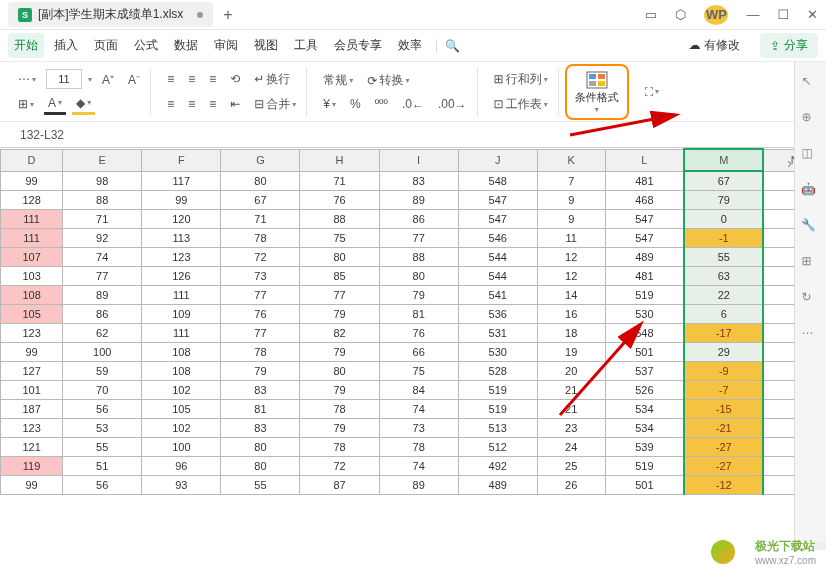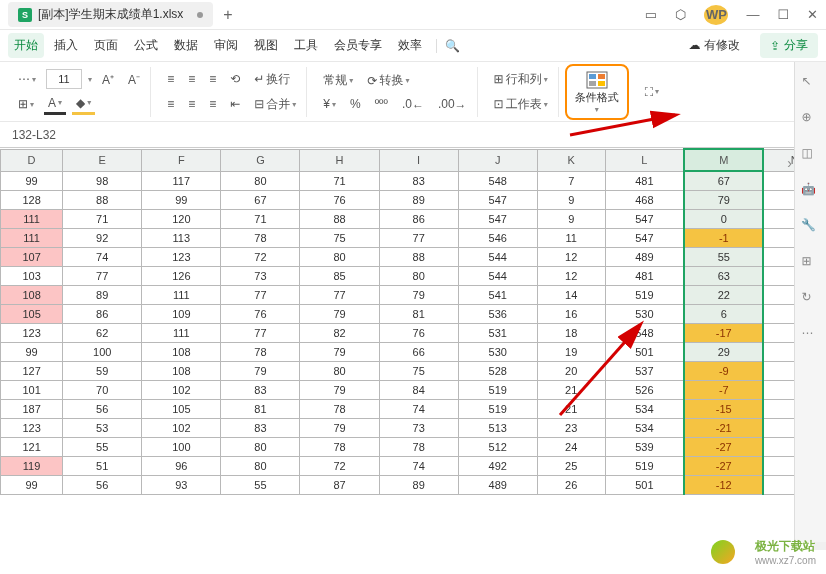--- a/index.html
+++ b/index.html
@@ -17,21 +17,21 @@
 .menu-item.active{background:#e8f5ee;color:#0a8a3f;border-radius:4px}
 .menu-right{margin-left:auto;display:flex;gap:20px;align-items:center}
 .btn-share{background:#e8f5ee;color:#0a8a3f;padding:4px 10px;border-radius:4px;display:flex;align-items:center;gap:4px}
 .toolbar{height:60px;display:flex;align-items:center;padding:4px 8px;gap:6px;border-bottom:1px solid #e8e8e8}
 .tool-group{display:flex;flex-direction:column;gap:4px;padding:0 6px;border-right:1px solid #e8e8e8;height:50px;justify-content:center}
 .tool-row{display:flex;gap:6px;align-items:center}
 .tool-btn{padding:2px 4px;color:#555;font-size:12px;display:flex;align-items:center;gap:2px;cursor:pointer}
 .dropdown-arrow{font-size:8px;color:#888}
 .cond-format{display:flex;flex-direction:column;align-items:center;padding:4px 8px;cursor:pointer;border:2px solid #ff8c00;border-radius:8px}
 .cond-icon{width:24px;height:20px}
-.formula-bar{height:26px;display:flex;align-items:center;padding:0 12px;border-bottom:1px solid #ccc;font-size:12px;color:#555}
+.formula-bar{height:26px;display:flex;align-items:center;padding:0 20px;border-bottom:1px solid #ccc;font-size:12px;color:#555}
 .sheet-area{position:relative;height:420px;overflow:hidden}
 table{border-collapse:collapse;width:100%}
 th,td{border:1px solid #b8b8b8;height:19px;text-align:center;font-size:11px;padding:0}
 th{background:#eef1f0;color:#555;font-weight:normal;height:22px}
 .col-M-header{background:#d8ecdf;border:2px solid #1fa463}
 td.col-M{background:#e6efe8;border-left:2px solid #1fa463;border-right:2px solid #1fa463}
 td.col-M.neg{background:#f5c342;color:#8b3200}
 td.pink{background:#fcc5c5}
 .scrollbar-v{position:absolute;right:0;top:22px;width:14px;height:380px;background:#f0f0f0}
 .scroll-thumb{position:absolute;top:0;width:12px;height:40px;background:#c0c0c0;border-radius:2px;left:1px}

